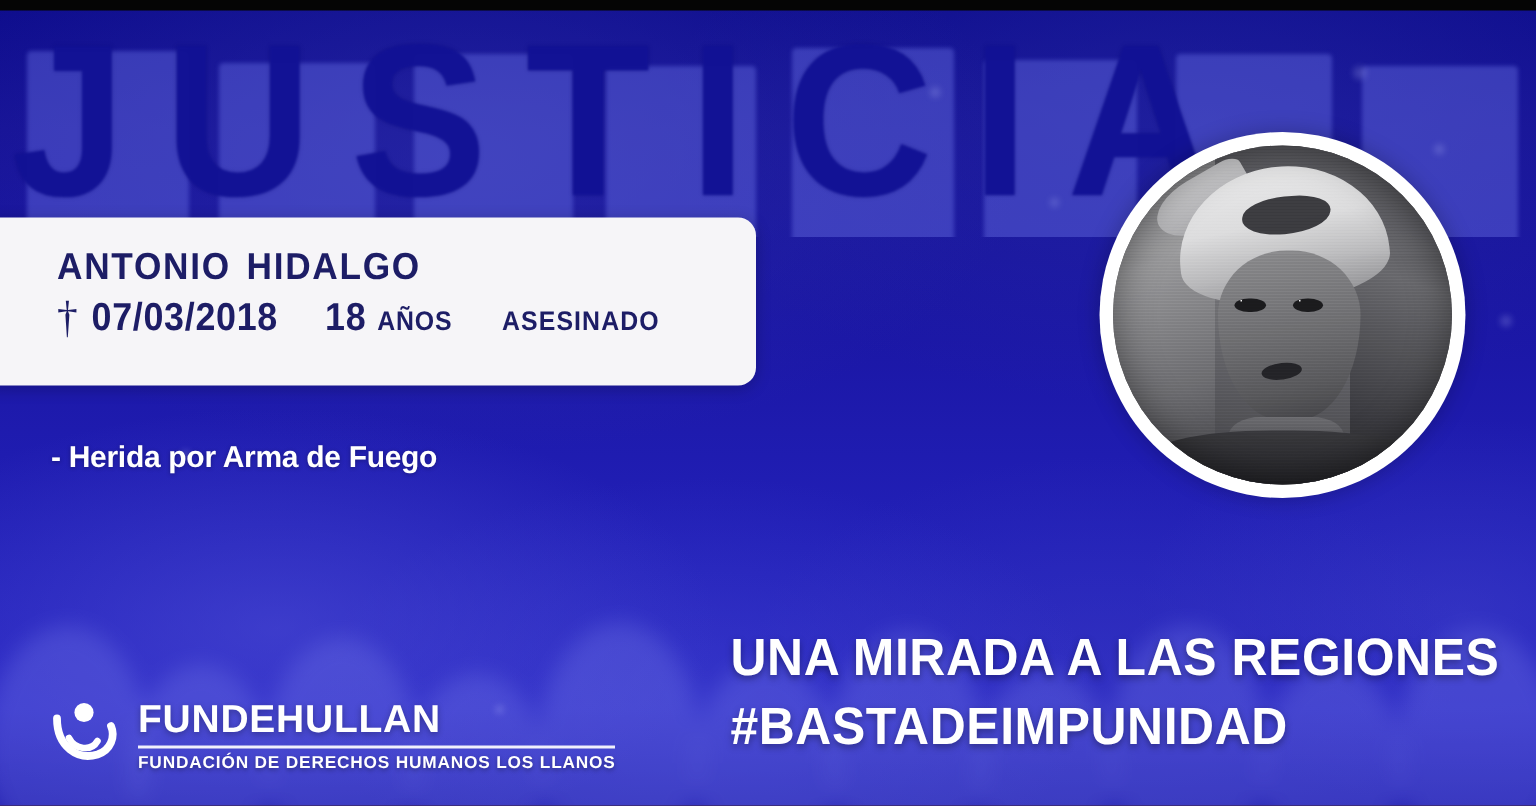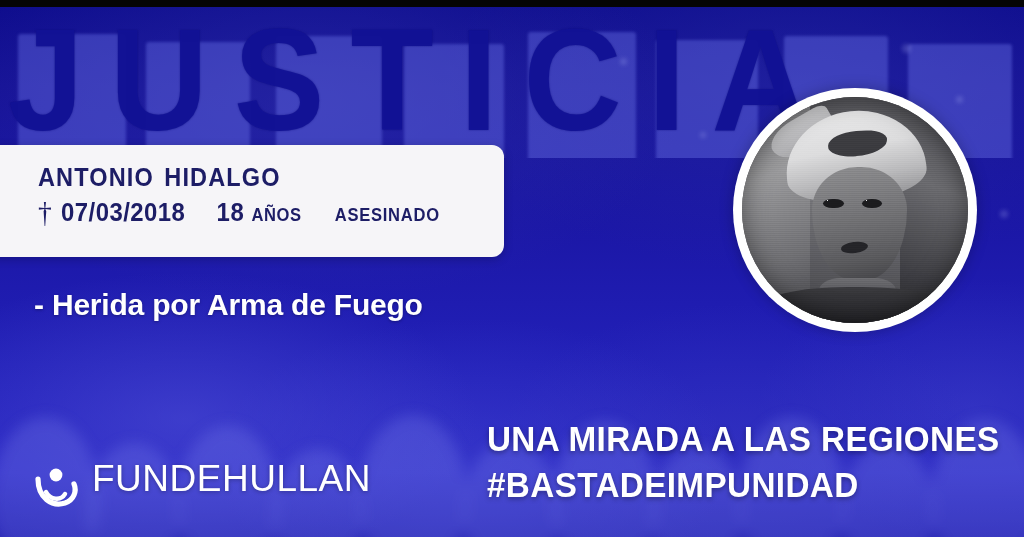--- a/index.html
+++ b/index.html
@@ -167,21 +167,21 @@
   .details {
     position: absolute;
     left: 34px;
     top: 288px;
     z-index: 20;
     color: #ffffff;
   }
   .detail-line {
     font-family: "Liberation Sans", sans-serif;
     font-weight: bold;
-    font-size: 30px;
+    font-size: 20px;
     line-height: 34px;
     letter-spacing: -0.2px;
     text-shadow: 0 1px 3px rgba(0,0,0,0.30);
     margin-bottom: 22px;
     white-space: pre;
   }
   .detail-line:last-child { margin-bottom: 0; }
 
   
   .portrait-wrap {
@@ -323,22 +323,22 @@
   .logo-mark {
     width: 50px;
     height: 50px;
     position: relative;
     flex: 0 0 auto;
     margin-top: 4px;
   }
   .logo-text { padding-top: 4px; }
   .logo-name {
     font-family: "Liberation Sans Narrow", "Liberation Sans", sans-serif;
-    font-weight: normal;
-    font-size: 37px;
+    font-weight: bold;
+    font-size: 26px;
     line-height: 34px;
     letter-spacing: 0.5px;
     color: #ffffff;
     transform: scaleX(0.98);
     transform-origin: left center;
     text-shadow: 0 1px 4px rgba(0,0,0,0.30);
     white-space: nowrap;
   }
   .logo-tagline {
     font-family: "Liberation Sans Narrow", "Liberation Sans", sans-serif;
@@ -447,16 +447,17 @@
   <div class="logo">
     <span class="logo-mark">
       <svg viewBox="0 0 50 50" width="50" height="50" aria-hidden="true">
         <circle cx="24" cy="13" r="6.4" fill="#ffffff"></circle>
         <path d="M6 17 C6 36, 20 45, 33 41 C42 38, 45 29, 42 22" fill="none" stroke="#ffffff" stroke-width="5.2" stroke-linecap="round"></path>
         <path d="M14 30 C18 38, 29 39, 33 32" fill="none" stroke="#ffffff" stroke-width="4.4" stroke-linecap="round"></path>
       </svg>
     </span>
     <span class="logo-text">
       <span class="logo-name">FUNDEHULLAN</span>
+      <span class="logo-tagline" style="display:block;">FUNDACIÓN DE DERECHOS HUMANOS LOS LLANOS</span>
     </span>
   </div>
 
 </div>
 
 </body></html>

